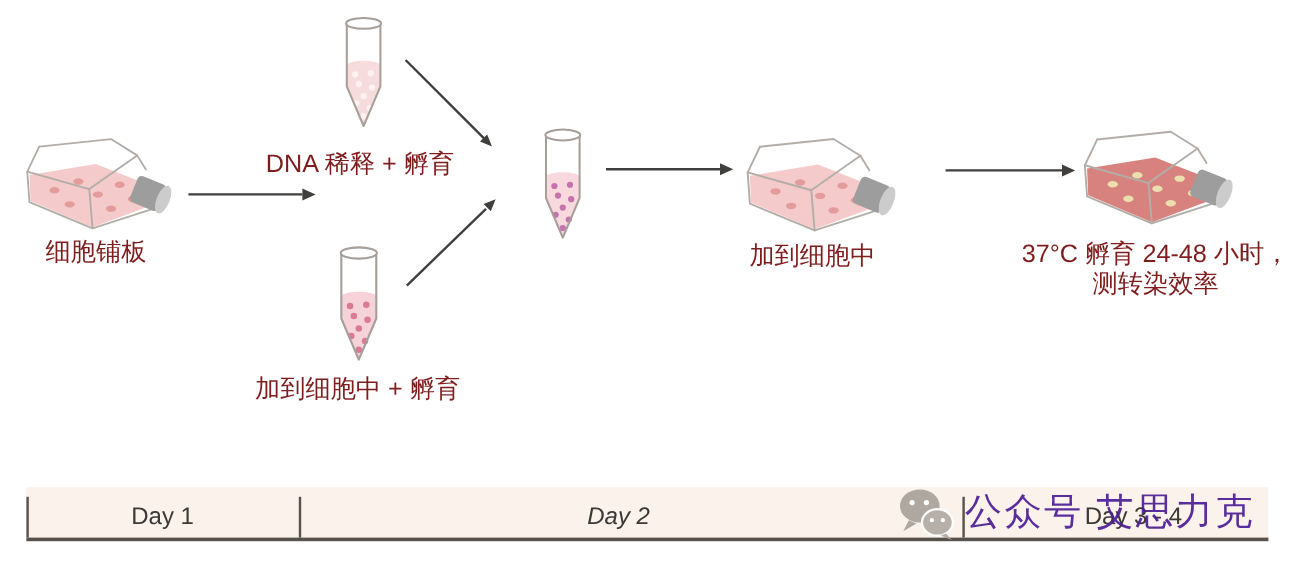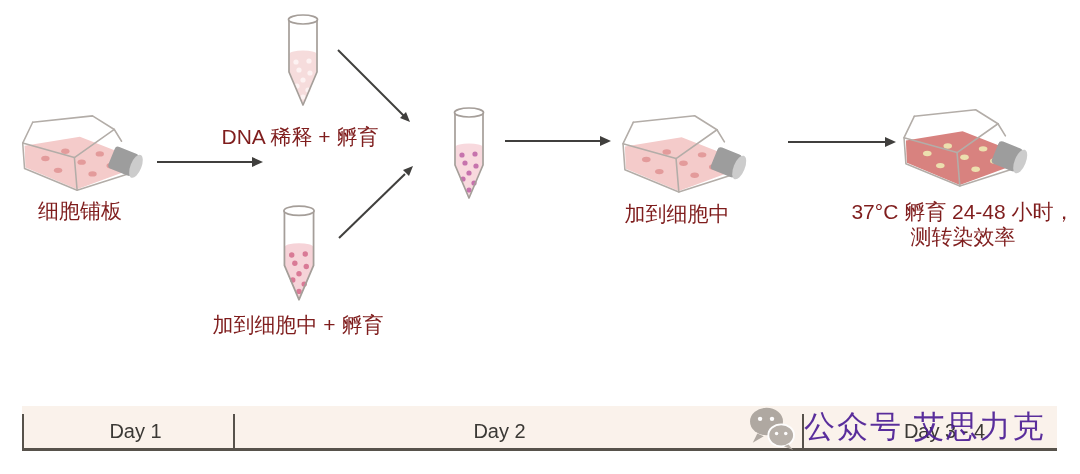--- a/index.html
+++ b/index.html
@@ -21,21 +21,21 @@
   .timeline {
     position:absolute; left:22px; top:406px; width:1035px; height:42px;
     background:#faf2eb; border-bottom:3px solid #57524b;
   }
   .tl-seg {
     position:absolute; bottom:0; height:34px; border-left:2px solid #57524b;
     display:flex; align-items:center; justify-content:center;
     color:#3b3935; font-size:20px;
   }
   .tl-seg.s0 { left:0; width:223px; }
-  .tl-seg.s1 { left:211px; width:529px; }
+  .tl-seg.s1 { left:227px; width:529px;font-style:italic; }
   .tl-seg.s2 { left:780px; width:281px; border-right:2px solid #57524b; }
 
   
   .watermark {
     position:absolute; left:748px; top:406px; height:46px;
     display:flex; align-items:flex-start; gap:8px;
     color:#4c1d95; opacity:0.92; pointer-events:none;
   }
   .watermark .wm-text { font-size:31px; letter-spacing:2px; white-space:nowrap; }
 </style>

